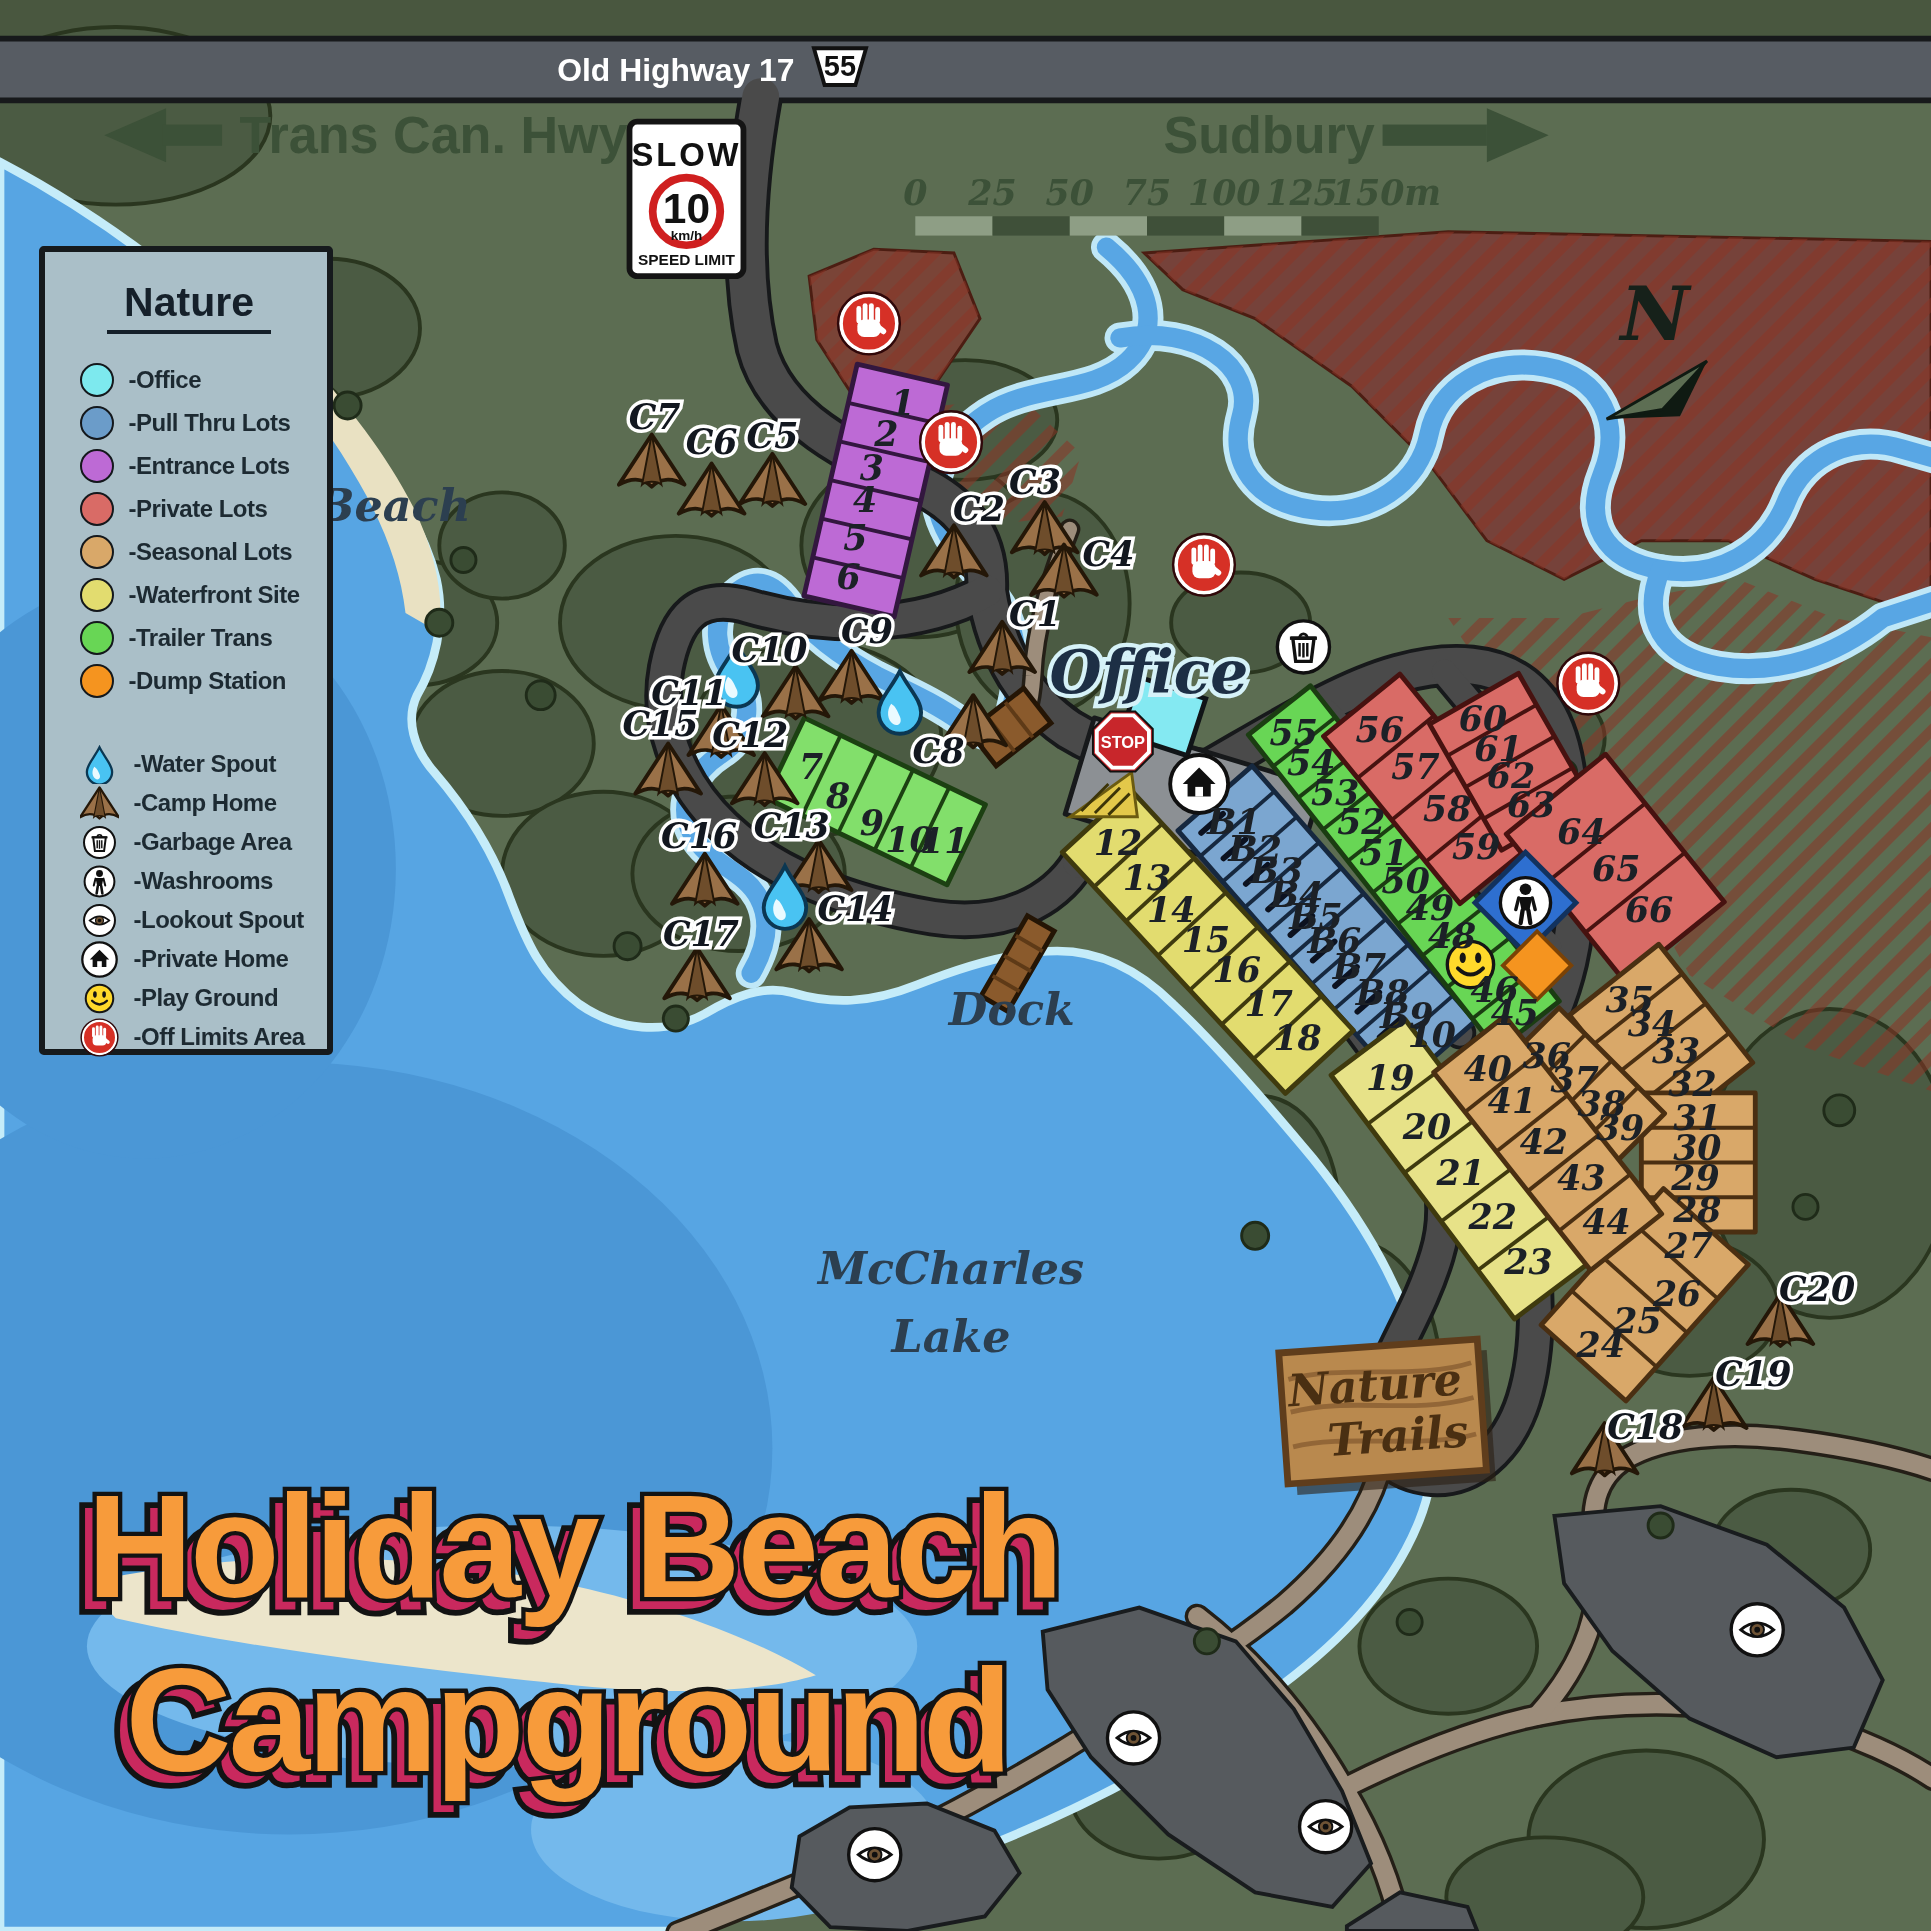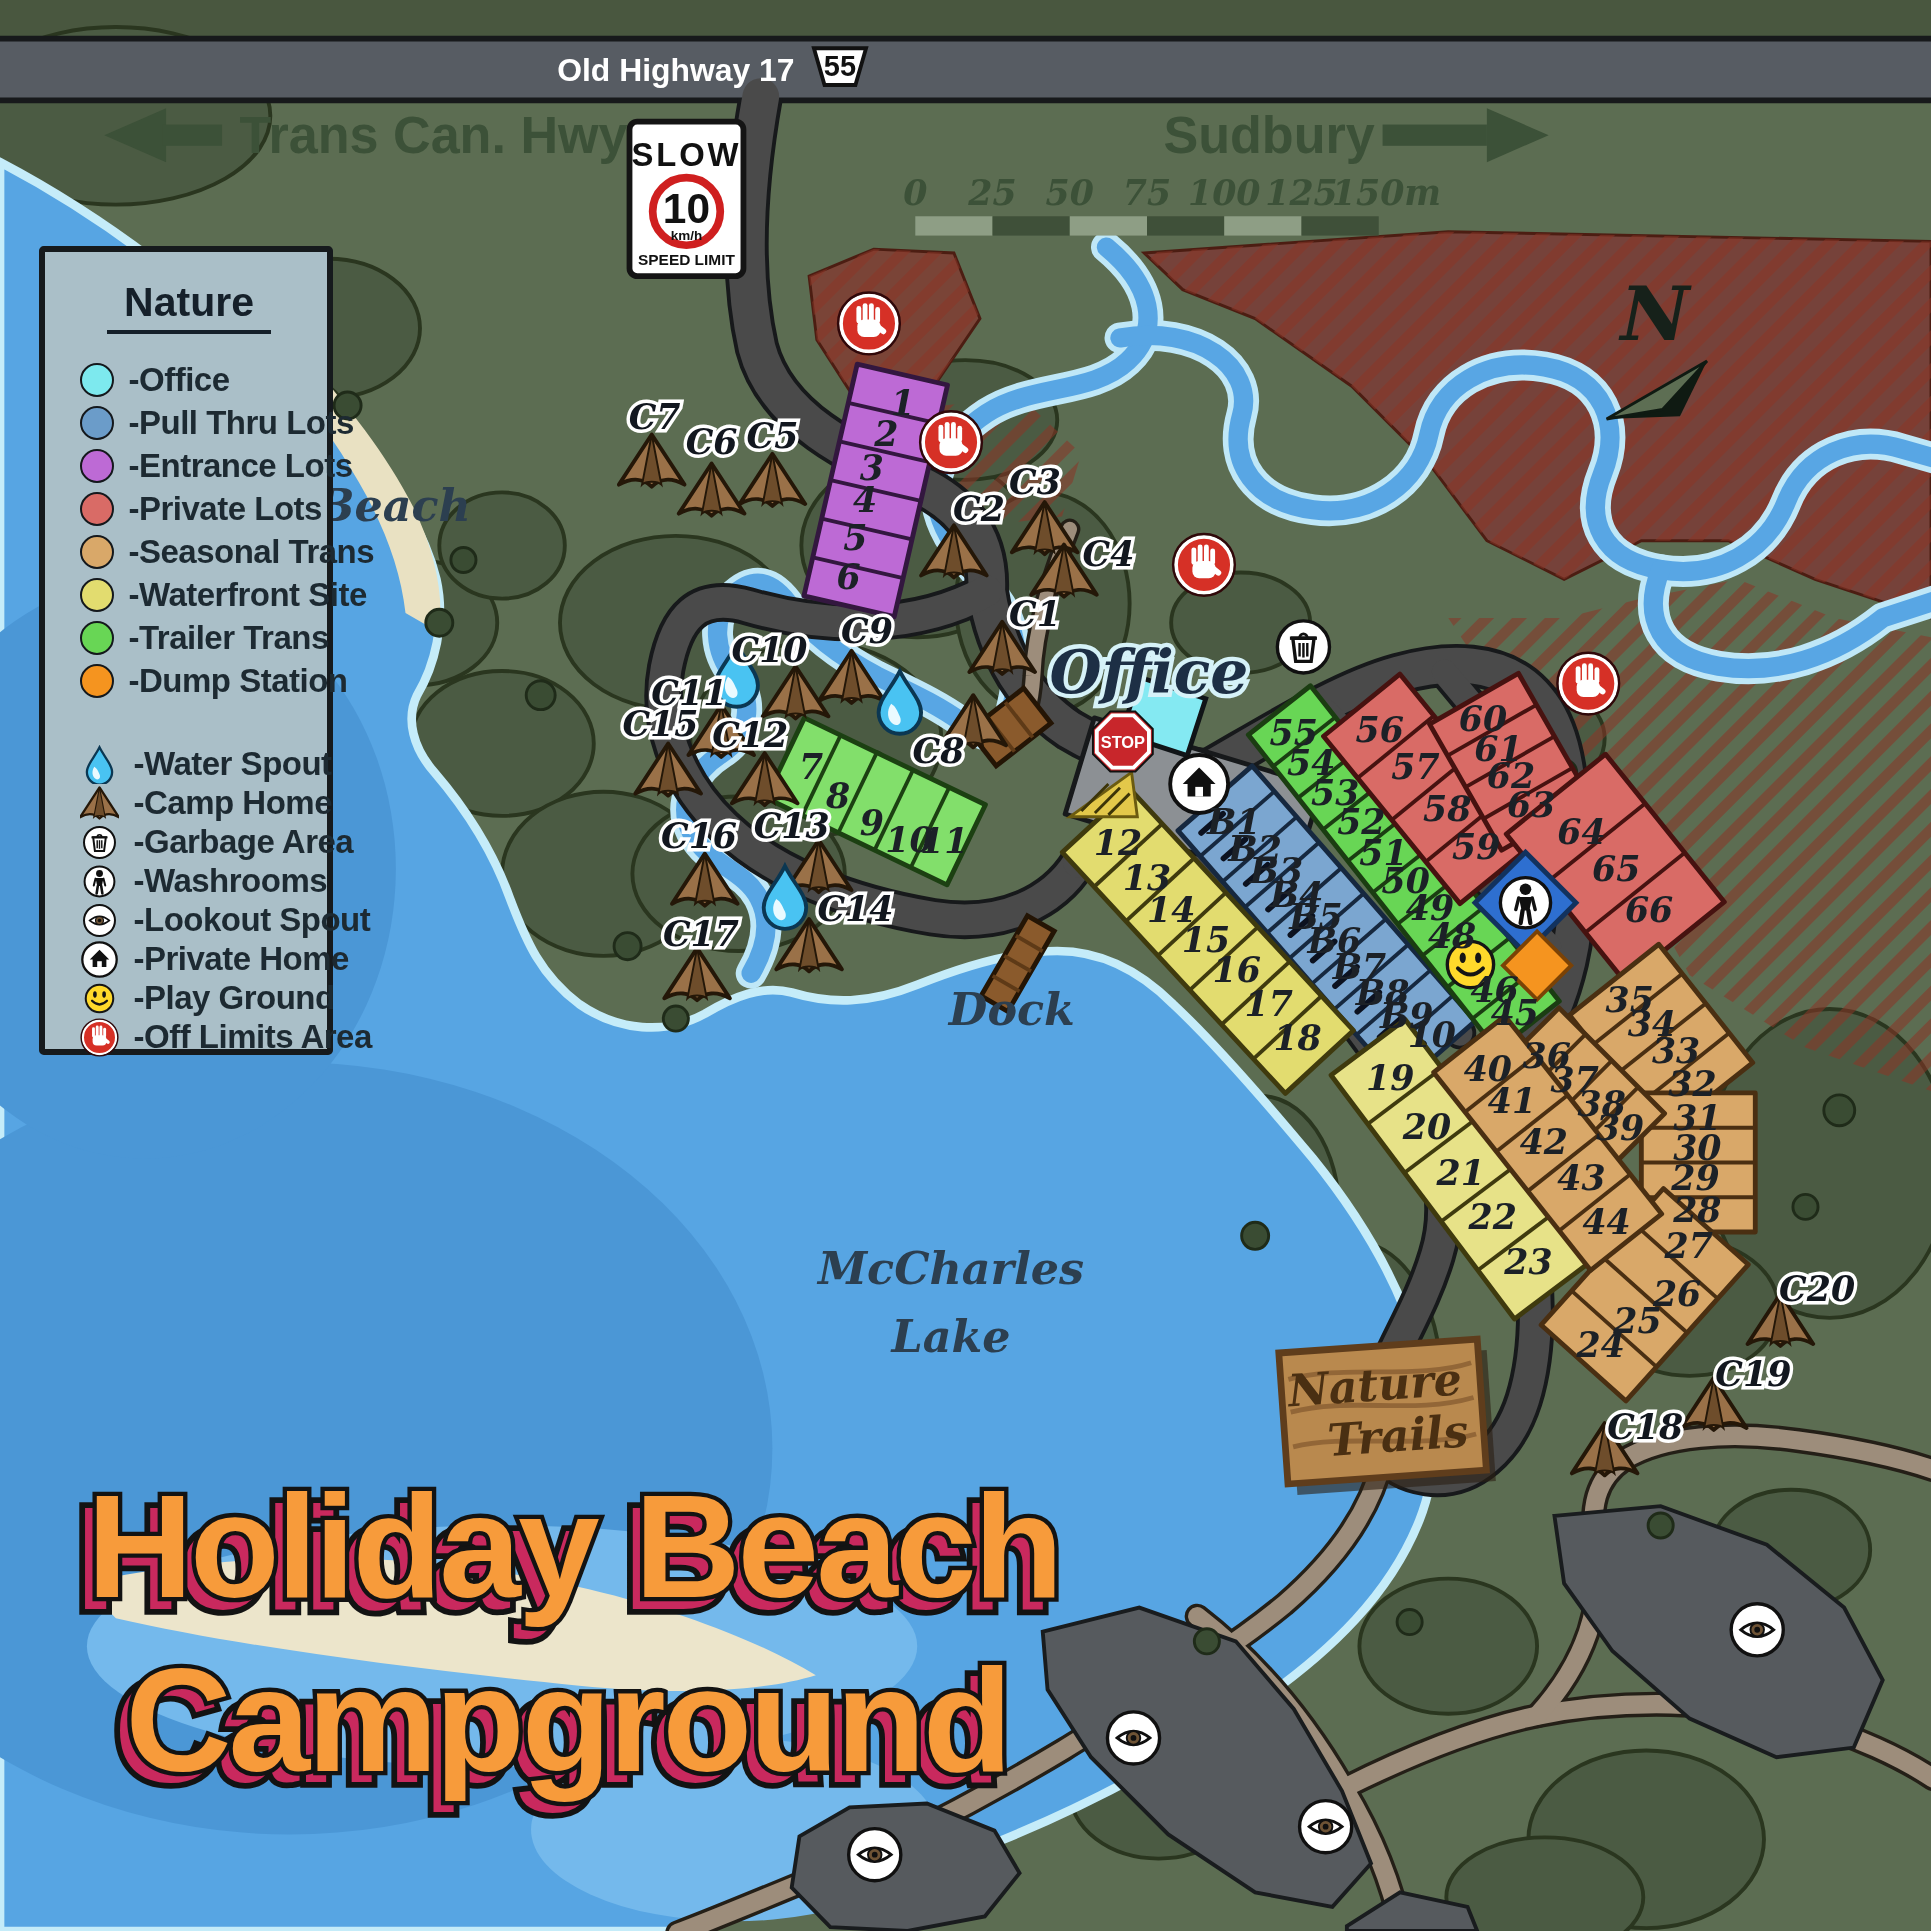--- a/index.html
+++ b/index.html
@@ -13,21 +13,21 @@
   .placelbl{fill:#2c3f50;font-size:46px;text-anchor:middle;}
   
   .legend{position:absolute;left:39px;top:246px;width:294px;height:809px;background:#aabfc8;border:6.8px solid #161a1d;border-radius:4.8px;box-sizing:border-box;padding:17.4px 0 0 35px;}
   .legend h2{margin:9.7px 0 25px 27px;font-size:41px;color:#15202a;width:164px;text-align:center;border-bottom:4.8px solid #15202a;padding-bottom:3.9px;font-family:"Liberation Sans",sans-serif;}
   .legend ul{list-style:none;margin:0;padding:0;}
   .legend li{display:flex;align-items:center;gap:14.5px;height:43px;}
   .legend ul.fac li{height:39px;}
   .legend ul.fac{margin-top:42px;}
   .legend .sw{width:34px;height:34px;border-radius:50%;border:2.9px solid #14181c;box-sizing:border-box;flex:0 0 auto;}
   .legend .lic{width:39px;height:39px;flex:0 0 auto;}
-  .legend .lbl{font-size:33px;font-weight:bold;color:#1d2a32;white-space:nowrap;letter-spacing:-0.5px;}
+  .legend .lbl{font-size:24px;font-weight:bold;color:#1d2a32;white-space:nowrap;letter-spacing:-0.5px;}
 </style>
 </head>
 <body>
 
 <div id="stage">
 <svg id="map" width="1931" height="1931" viewBox="0 0 2000 2000">
   <defs>
     <pattern id="hatch" width="24" height="24" patternTransform="rotate(45)" patternUnits="userSpaceOnUse">
       <rect width="11" height="24" fill="#8a3526" opacity="0.55"></rect>
     </pattern>
@@ -592,21 +592,21 @@
         <li>
           <span class="sw" style="background:#bd6ad5"></span>
           <span class="lbl">-Entrance Lots</span>
         </li>
         <li>
           <span class="sw" style="background:#d96b66"></span>
           <span class="lbl">-Private Lots</span>
         </li>
         <li>
           <span class="sw" style="background:#d9a869"></span>
-          <span class="lbl">-Seasonal Trans</span>
+          <span class="lbl">-Seasonal Lots</span>
         </li>
         <li>
           <span class="sw" style="background:#e2dc6f"></span>
           <span class="lbl">-Waterfront Site</span>
         </li>
         <li>
           <span class="sw" style="background:#68d655"></span>
           <span class="lbl">-Trailer Trans</span>
         </li>
         <li>

